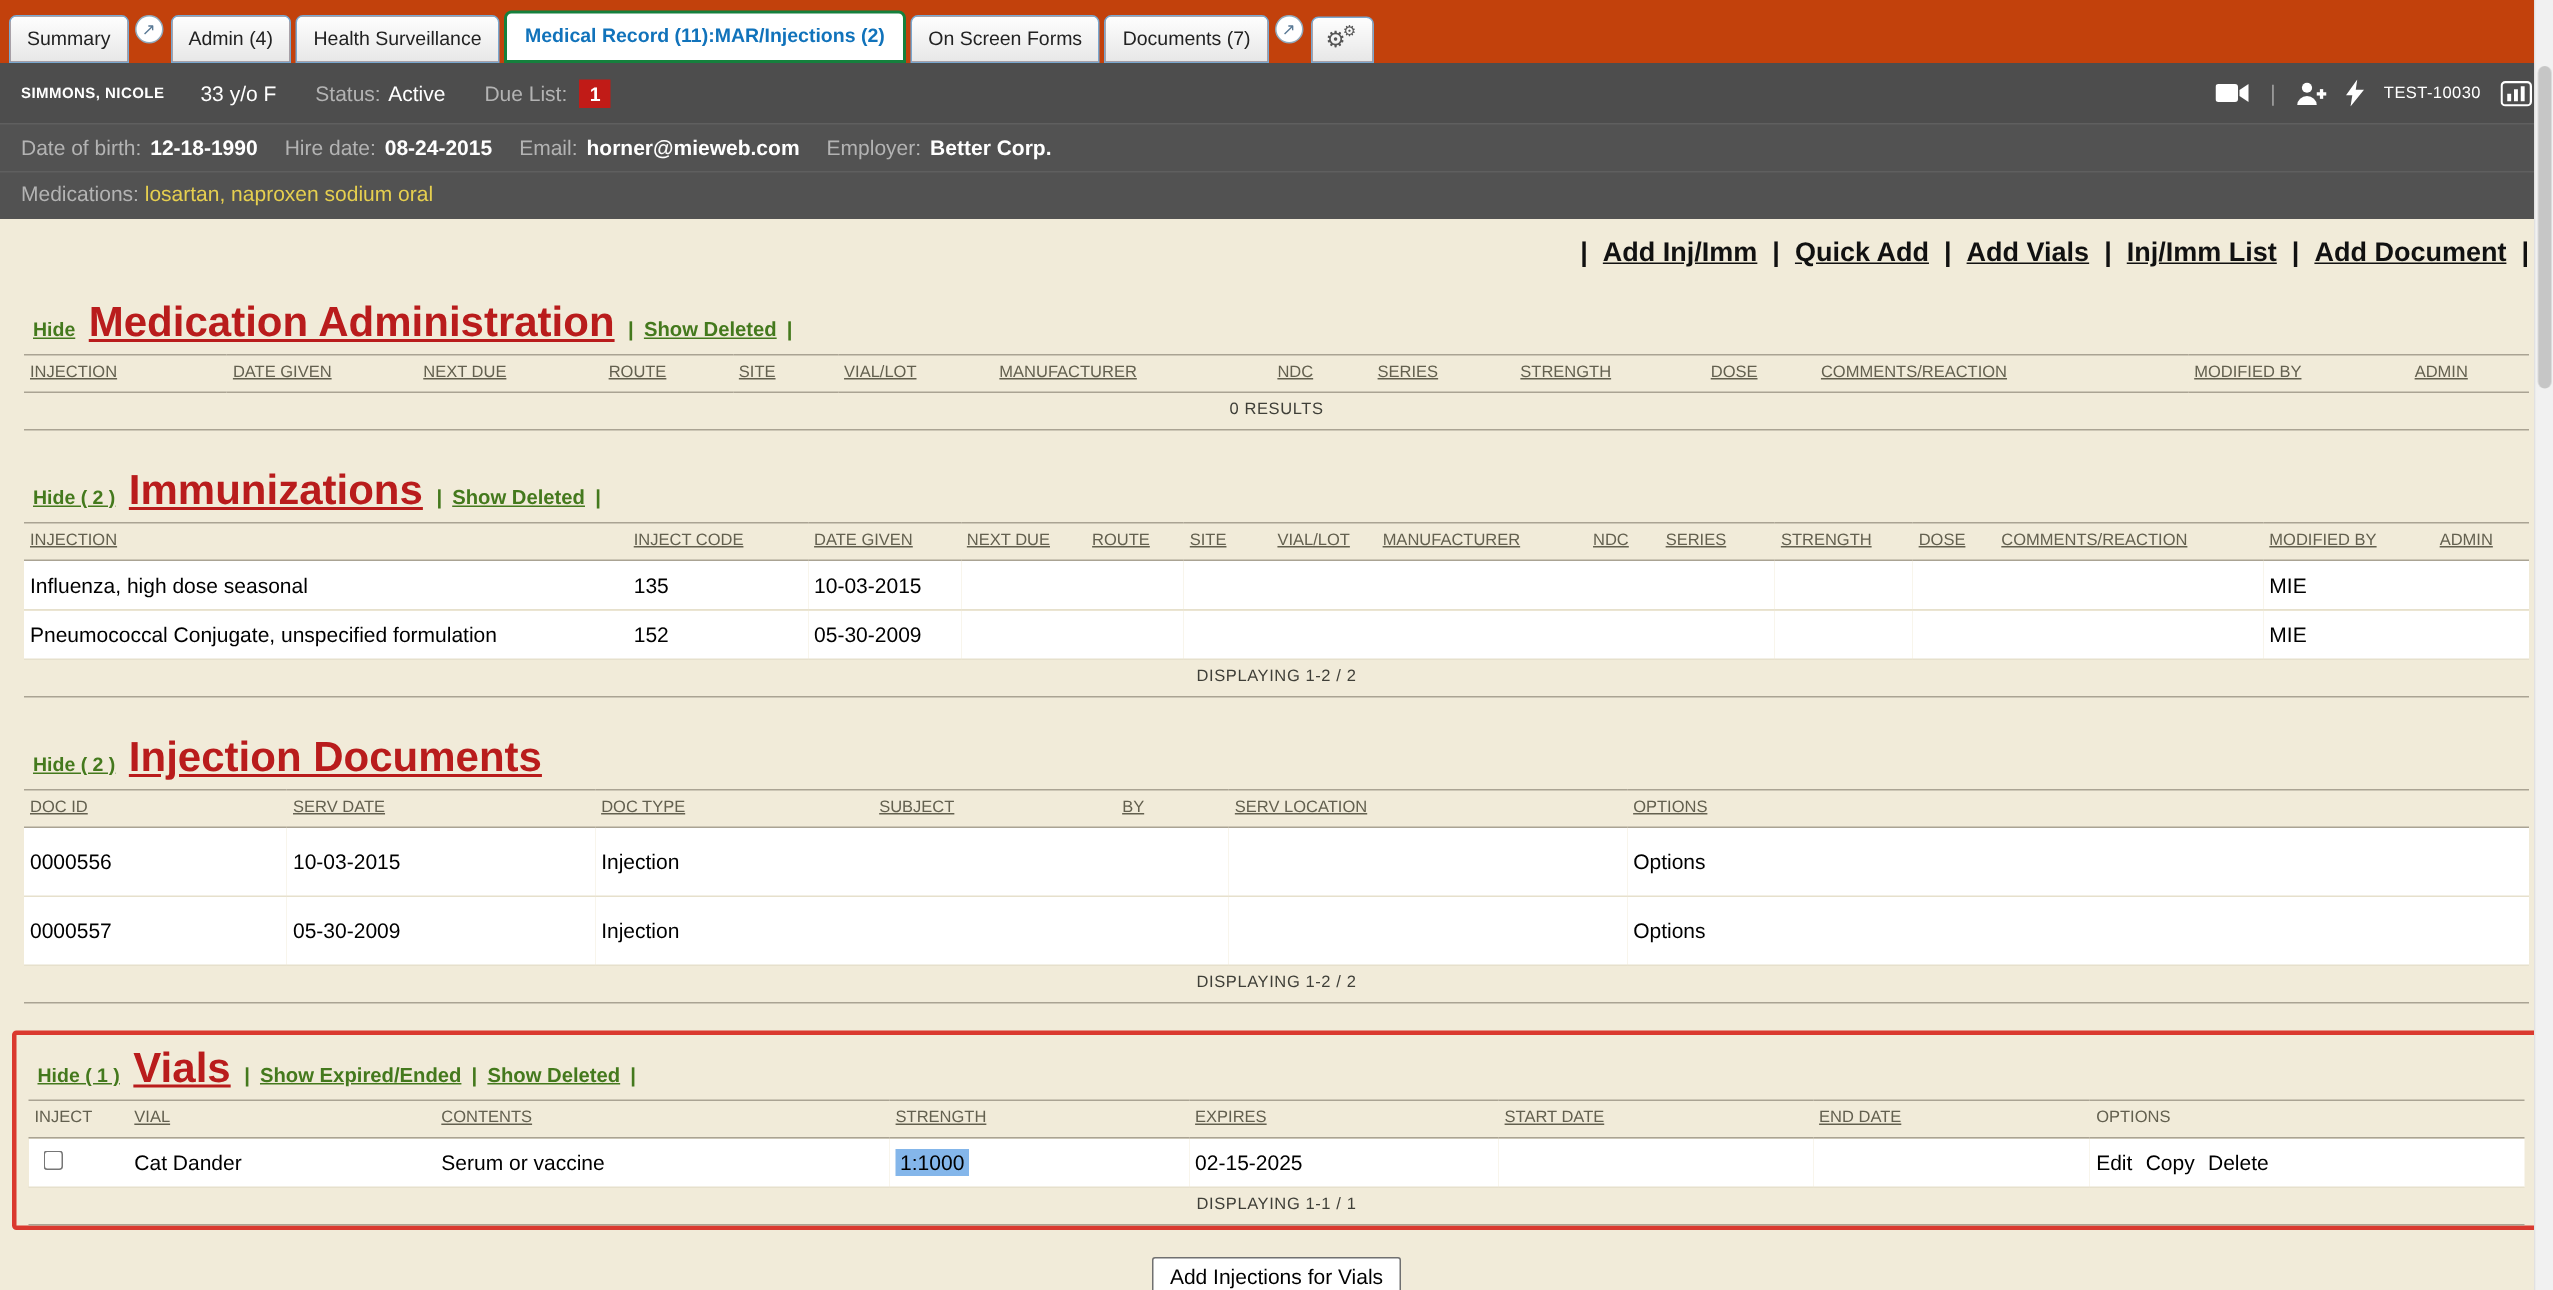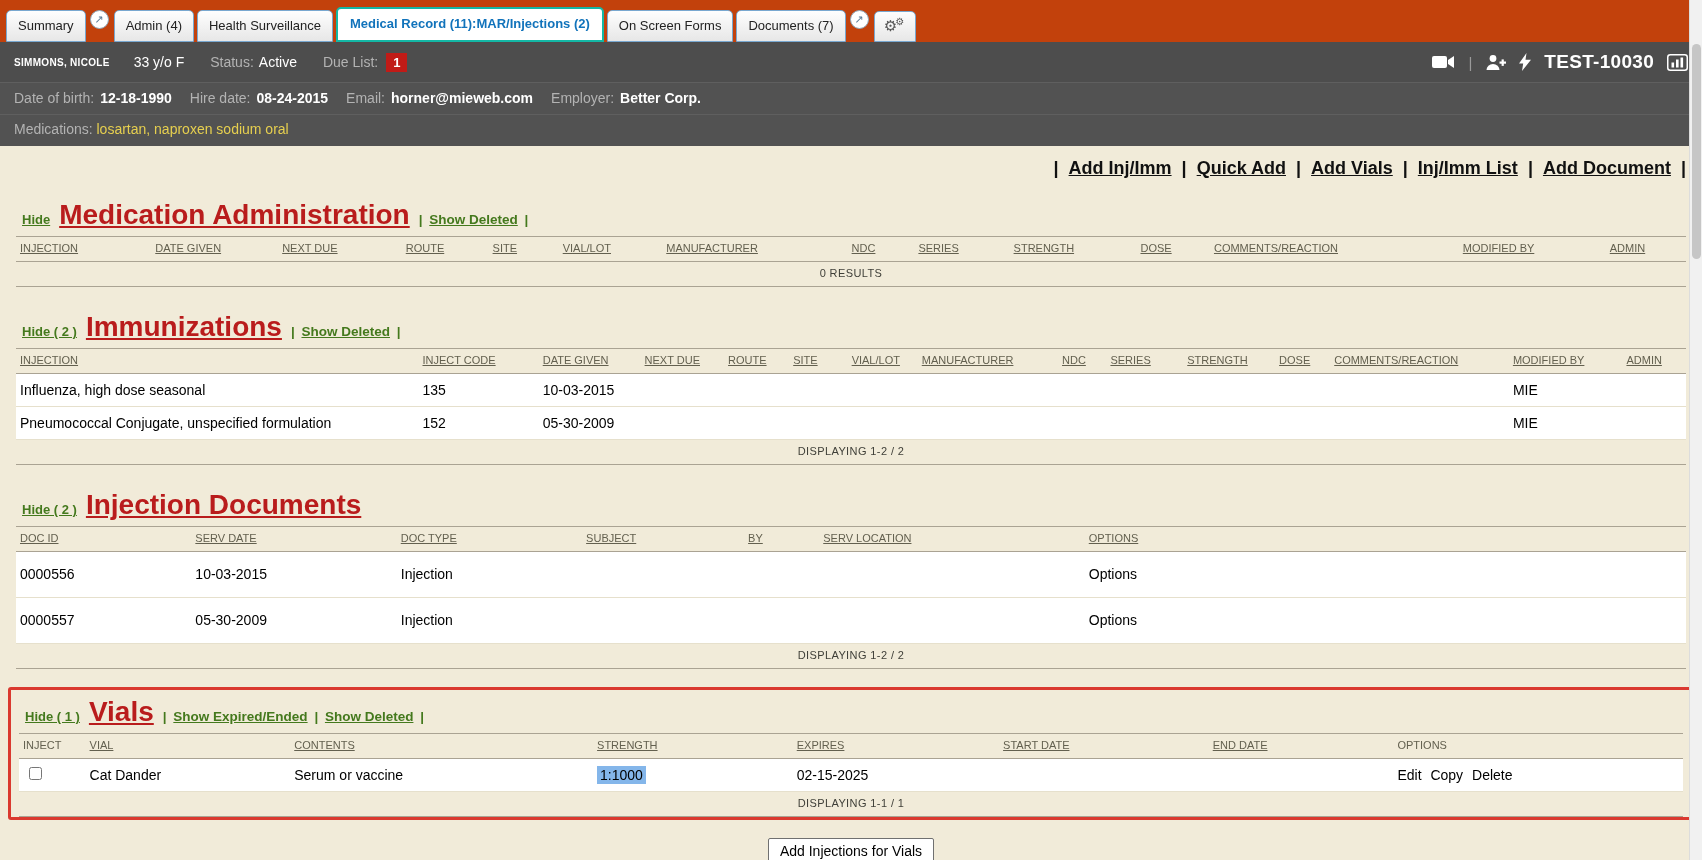--- a/index.html
+++ b/index.html
@@ -4,38 +4,38 @@
 <style>
   * { box-sizing: border-box; margin: 0; padding: 0; }
   html, body { width: 1702px; height: 860px; overflow: hidden; background: #fff;
     font-family: "Liberation Sans", sans-serif; }
 
   
   .tabbar { display: flex; align-items: flex-end; height: 42px; background: #c2410c; padding: 5px 0 0 6px; }
   .tab { display: inline-flex; align-items: center; border: 1px solid #79a8d0; border-radius: 5px 5px 0 0;
     background: linear-gradient(#fefefe, #e7e7e7); padding: 7px 11px 8px; font-size: 13px; color: #222;
     margin-right: 3px; cursor: pointer; white-space: nowrap; }
-  .tab.active { background: #fff; border: 2px solid #14b8a6; color: #1173bb; font-weight: bold; padding: 7px 12px 9px; }
+  .tab.active { background: #fff; border: 2px solid #15803d; color: #1173bb; font-weight: bold; padding: 7px 12px 9px; }
   .popout { width: 19px; height: 19px; border: 1px solid #8fa9bd; border-radius: 50%; display: inline-flex;
     align-items: center; justify-content: center; font-size: 11px; color: #5a7a96; margin: 0 5px 8px 1px;
     align-self: center; background: #fff; cursor: pointer; }
   .tab.gear { font-size: 15px; color: #555; padding: 5px 9px 6px; position: relative; }
   .gear-small { font-size: 10px; position: relative; top: -5px; left: -2px; }
 
   
   .pbar { height: 40px; background: #4d4d4d; display: flex; align-items: center; padding: 0 14px; color: #fff; }
   .pbar .name { font-size: 10px; font-weight: bold; letter-spacing: .3px; }
   .pbar .agesex { margin-left: 24px; font-size: 14px; }
   .lblgray { color: #b3b3b3; font-size: 14px; }
   .pbar .statusval { color: #fff; font-size: 14px; margin-left: 5px; }
   .pbar .grp { margin-left: 26px; display: inline-flex; align-items: center; }
   .badge { background: #c11b17; color: #fff; font-size: 13px; font-weight: bold; padding: 2px 7px; margin-left: 8px; }
   .pbar-right { margin-left: auto; display: flex; align-items: center; gap: 13px; }
   .pbar-right .vsep { color: #9a9a9a; font-size: 15px; }
-  .chartid { font-size: 19px; font-weight: bold; letter-spacing: .3px; }
+  .chartid { font-size: 11px; font-weight: normal; letter-spacing: .3px; }
   .icon-btn { display: inline-flex; align-items: center; cursor: pointer; }
 
   .dbar { background: #525252; border-top: 1px solid #5f5f5f; padding: 7px 14px 8px; font-size: 14px;
     display: flex; align-items: center; }
   .dbar .val { color: #fff; font-weight: bold; margin: 0 18px 0 6px; }
   .mbar { background: #525252; border-top: 1px solid #5f5f5f; padding: 6px 14px 9px; font-size: 14px; }
   .med { color: #e6cf4f; text-decoration: none; cursor: pointer; }
   .med + .med::before { content: ", "; color: #e6cf4f; }
 
   

